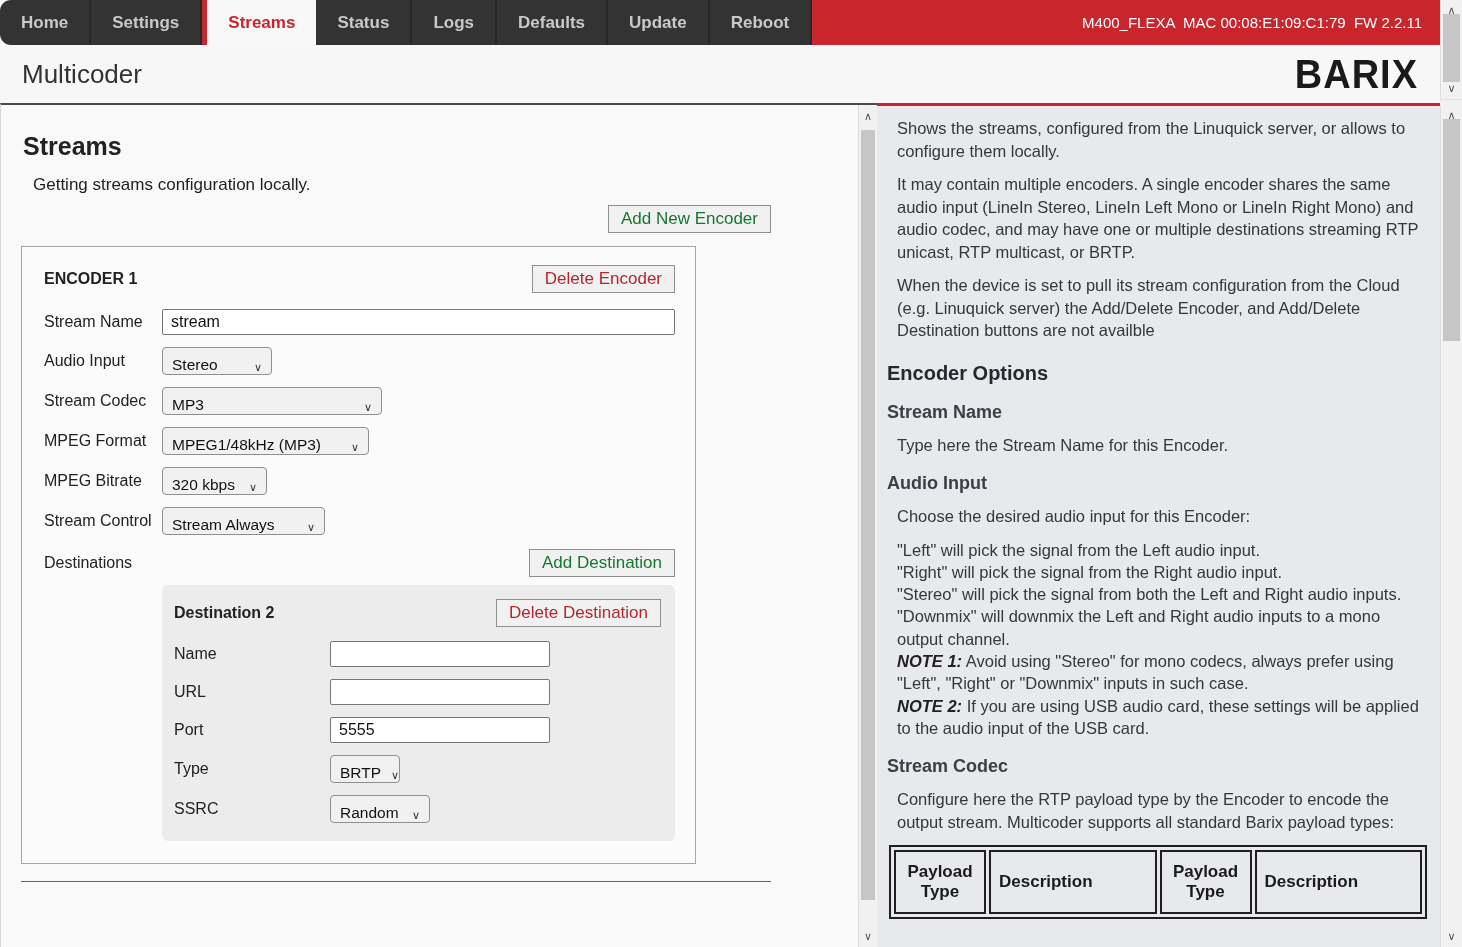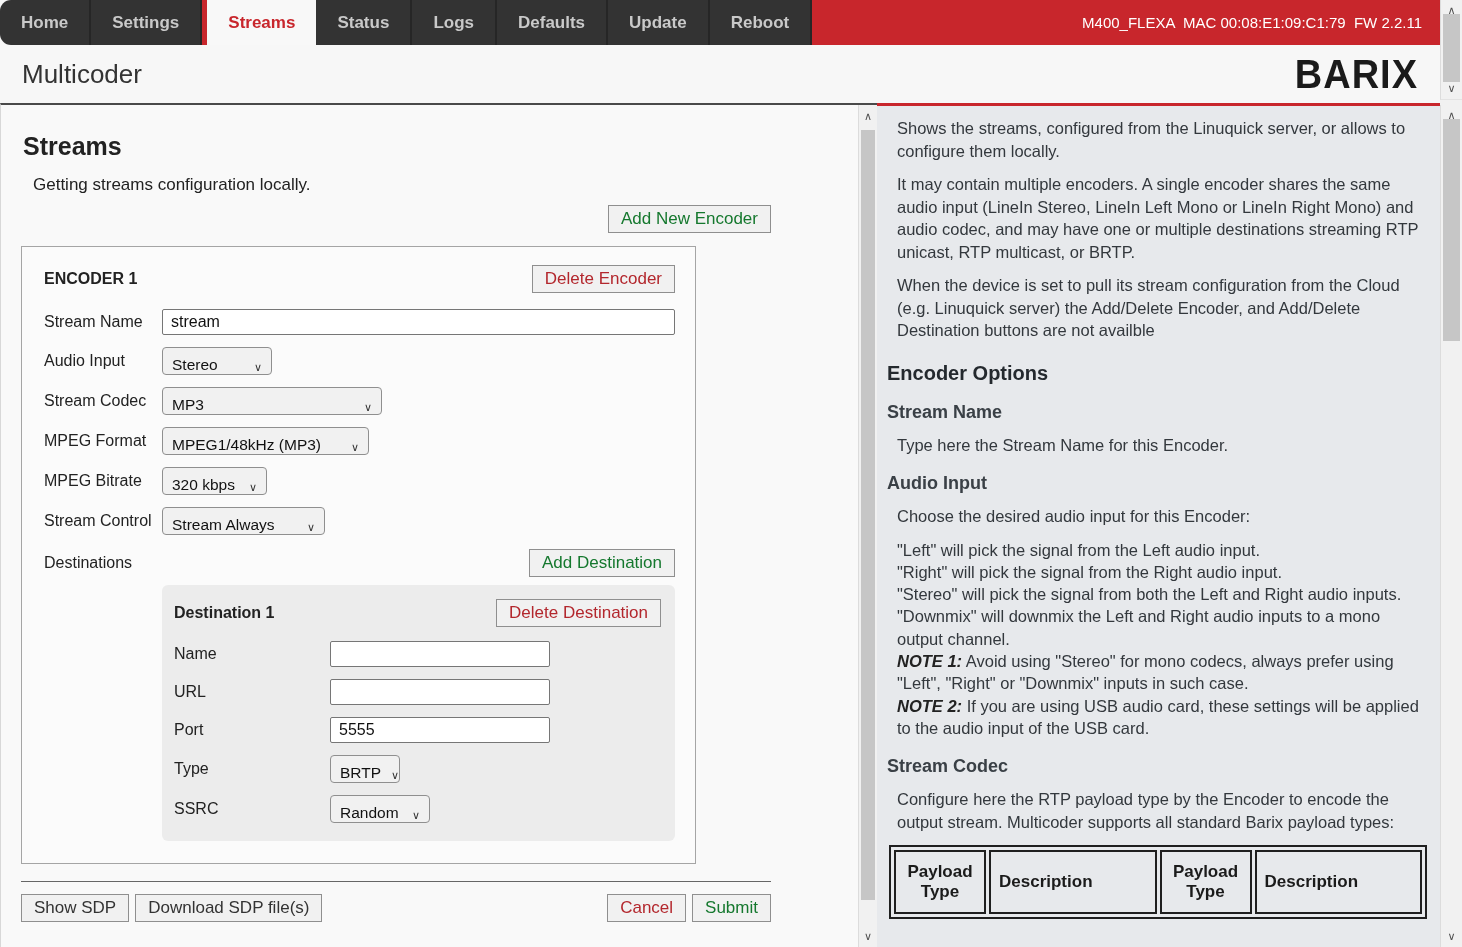--- a/index.html
+++ b/index.html
@@ -209,21 +209,21 @@
         </span>
       </div>
 
       <div class="dest-row">
         <span class="flabel" style="width:auto">Destinations</span>
         <button class="btn-green">Add Destination</button>
       </div>
 
       <div class="dest-panel">
         <div class="dest-head">
-          <span class="dest-title">Destination 1</span>
+          <span class="dest-title">Destination 2</span>
           <button class="btn-red">Delete Destination</button>
         </div>
 
         <div class="drow">
           <span class="dlabel">Name</span>
           <input class="tinput w-dest" value="" style="">
         </div>
 
         <div class="drow">
           <span class="dlabel">URL</span>
@@ -247,27 +247,20 @@
           <span class="dlabel">SSRC</span>
           <span class="select" style="width:100px">
             <span>Random</span>
             <span class="chev">∨</span>
           </span>
         </div>
       </div>
     </div>
 
     <div class="hr"></div>
-    <div class="footer-row">
-      <button class="gap6">Show SDP</button>
-      <button>Download SDP file(s)</button>
-      <span class="spacer"></span>
-      <button class="btn-red gap6">Cancel</button>
-      <button class="btn-green">Submit</button>
-    </div>
   </div>
 
   <div class="sb inner-sb">
     <div class="sb-arrow" style="top:3px">∧</div>
     <div class="sb-thumb" style="top:25px;height:770px"></div>
     <div class="sb-arrow" style="bottom:2px">∨</div>
   </div>
 </div>
 
 <div class="right-frame">

